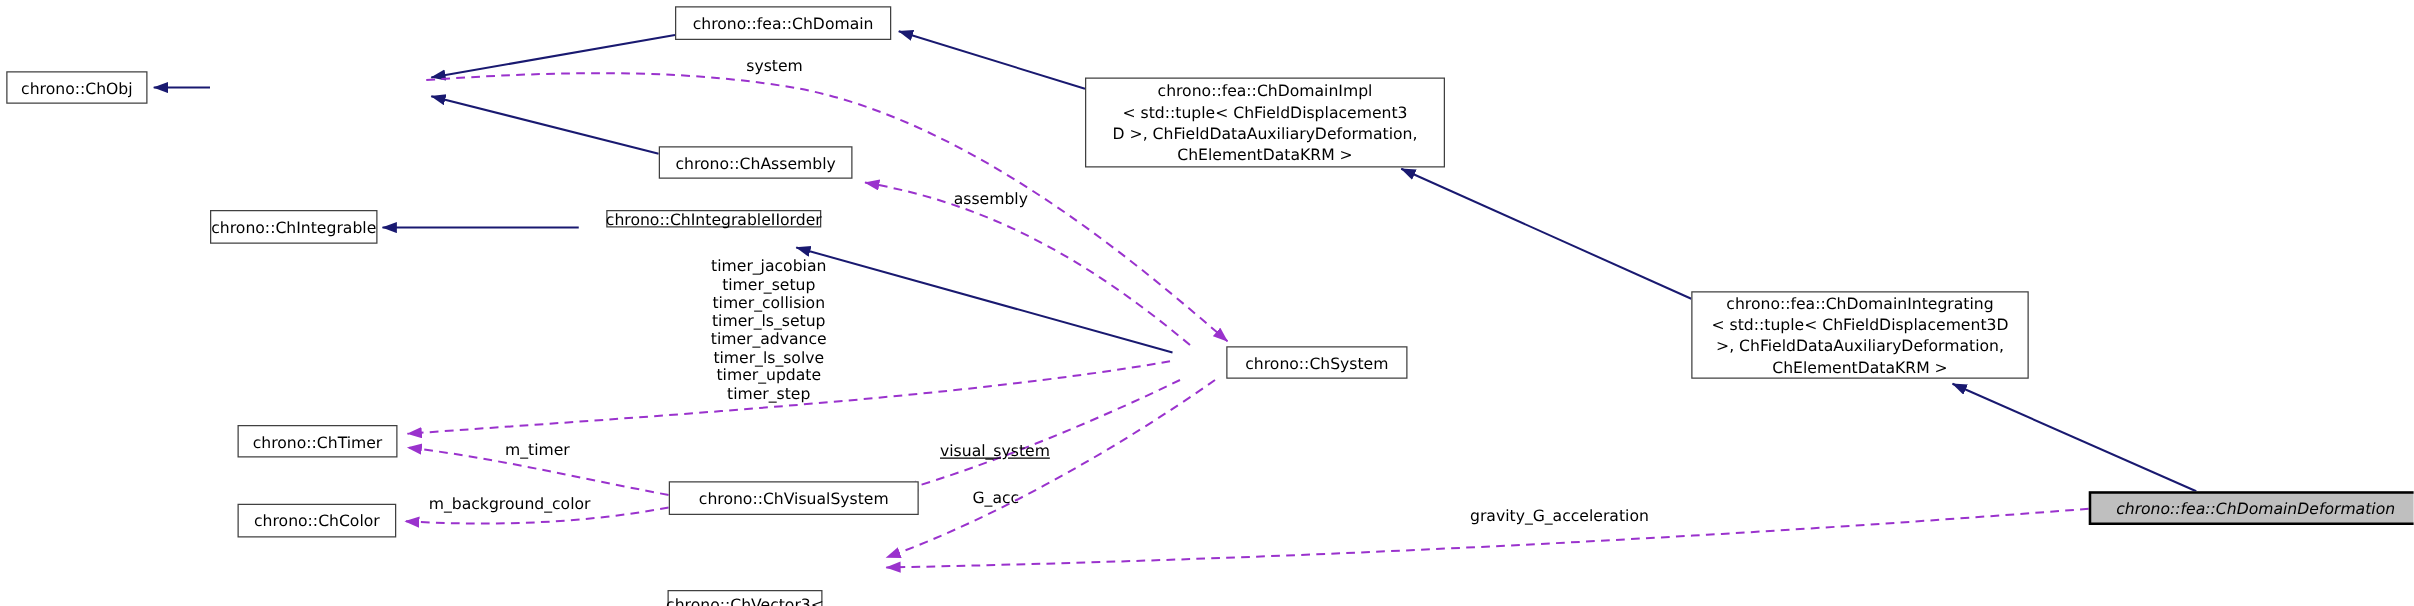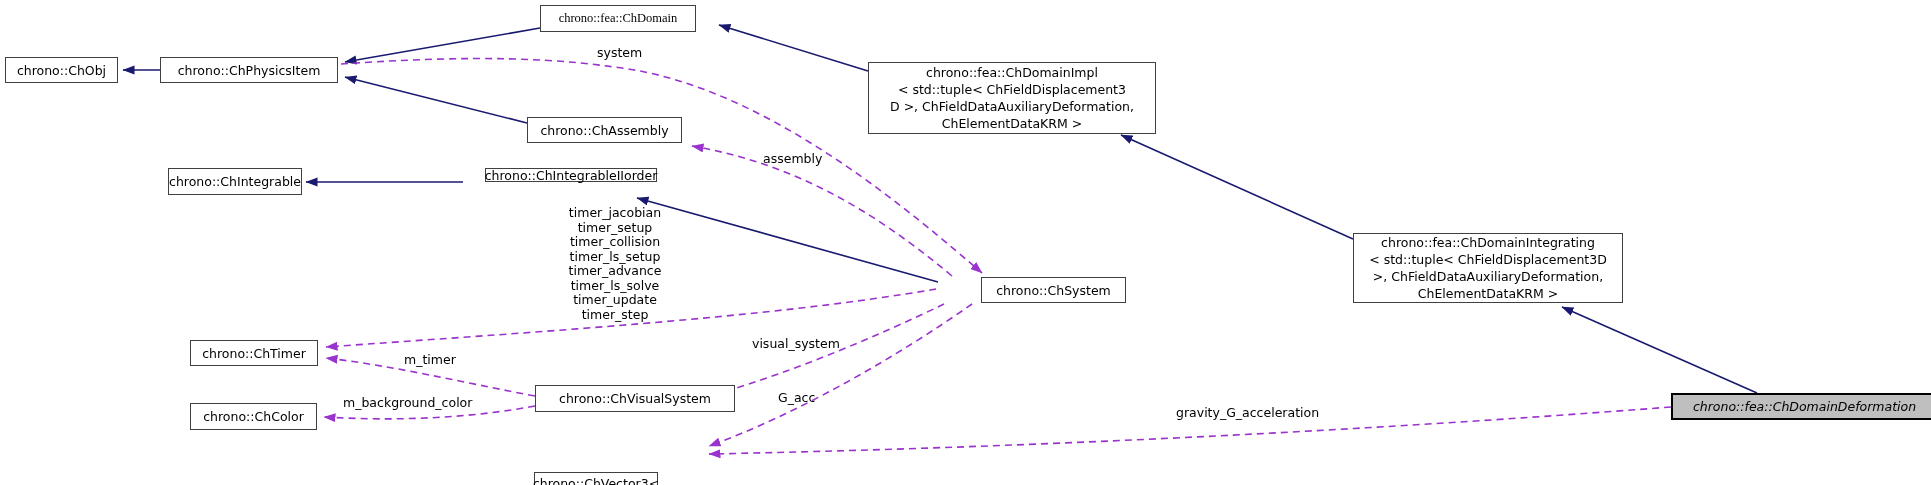--- a/index.html
+++ b/index.html
@@ -68,23 +68,22 @@
     <path class="dashed-edge" d="M 936,289 C 770,318 520,333 326,347" marker-end="url(#arrow-purple)"></path>
     <path class="dashed-edge" d="M 535,396 C 460,382 395,366 326,358" marker-end="url(#arrow-purple)"></path>
     <path class="dashed-edge" d="M 535,406 C 465,419 392,421 324,417" marker-end="url(#arrow-purple)"></path>
     <path class="dashed-edge" d="M 944,304 C 878,336 792,372 723,392" marker-end="url(#arrow-purple)"></path>
     <path class="dashed-edge" d="M 972,304 C 898,356 798,414 709,446" marker-end="url(#arrow-purple)"></path>
     <path class="dashed-edge" d="M 1671,407 C 1350,432 1010,448 709,454" marker-end="url(#arrow-purple)"></path>
   </svg>
 
   <div class="node" style="left:5px;top:57px;width:113px;height:26px;">chrono::ChObj</div>
 
-  <div class="node" style="left:160px;top:57px;width:178px;height:26px;">chrono::ChPhysicsItem</div>
 
-  <div class="node" style="left:540px;top:5px;width:156px;height:27px;font-family:Liberation Serif, serif;">chrono::fea::ChDomain</div>
+  <div class="node" style="left:540px;top:5px;width:173px;height:27px;">chrono::fea::ChDomain</div>
 
   <div class="node" style="left:868px;top:62px;width:288px;height:72px;">chrono::fea::ChDomainImpl
 &lt; std::tuple&lt; ChFieldDisplacement3
 D &gt;, ChFieldDataAuxiliaryDeformation,
 ChElementDataKRM &gt;</div>
 
   <div class="node" style="left:527px;top:117px;width:155px;height:26px;">chrono::ChAssembly</div>
 
   <div class="node" style="left:168px;top:168px;width:134px;height:27px;">chrono::ChIntegrable</div>
 
@@ -118,19 +117,19 @@
 timer_ls_setup
 timer_advance
 timer_ls_solve
 timer_update
 timer_step</div>
 
   <div class="edge-label" style="left:404px;top:353px;">m_timer</div>
 
   <div class="edge-label" style="left:343px;top:396px;">m_background_color</div>
 
-  <div class="edge-label" style="left:752px;top:337px;">visual_system</div>
+  <div class="edge-label" style="left:752px;top:354px;text-decoration:underline;">visual_system</div>
 
   <div class="edge-label" style="left:778px;top:391px;">G_acc</div>
 
   <div class="edge-label" style="left:1176px;top:406px;">gravity_G_acceleration</div>
 
 </div>
 
 </body></html>

